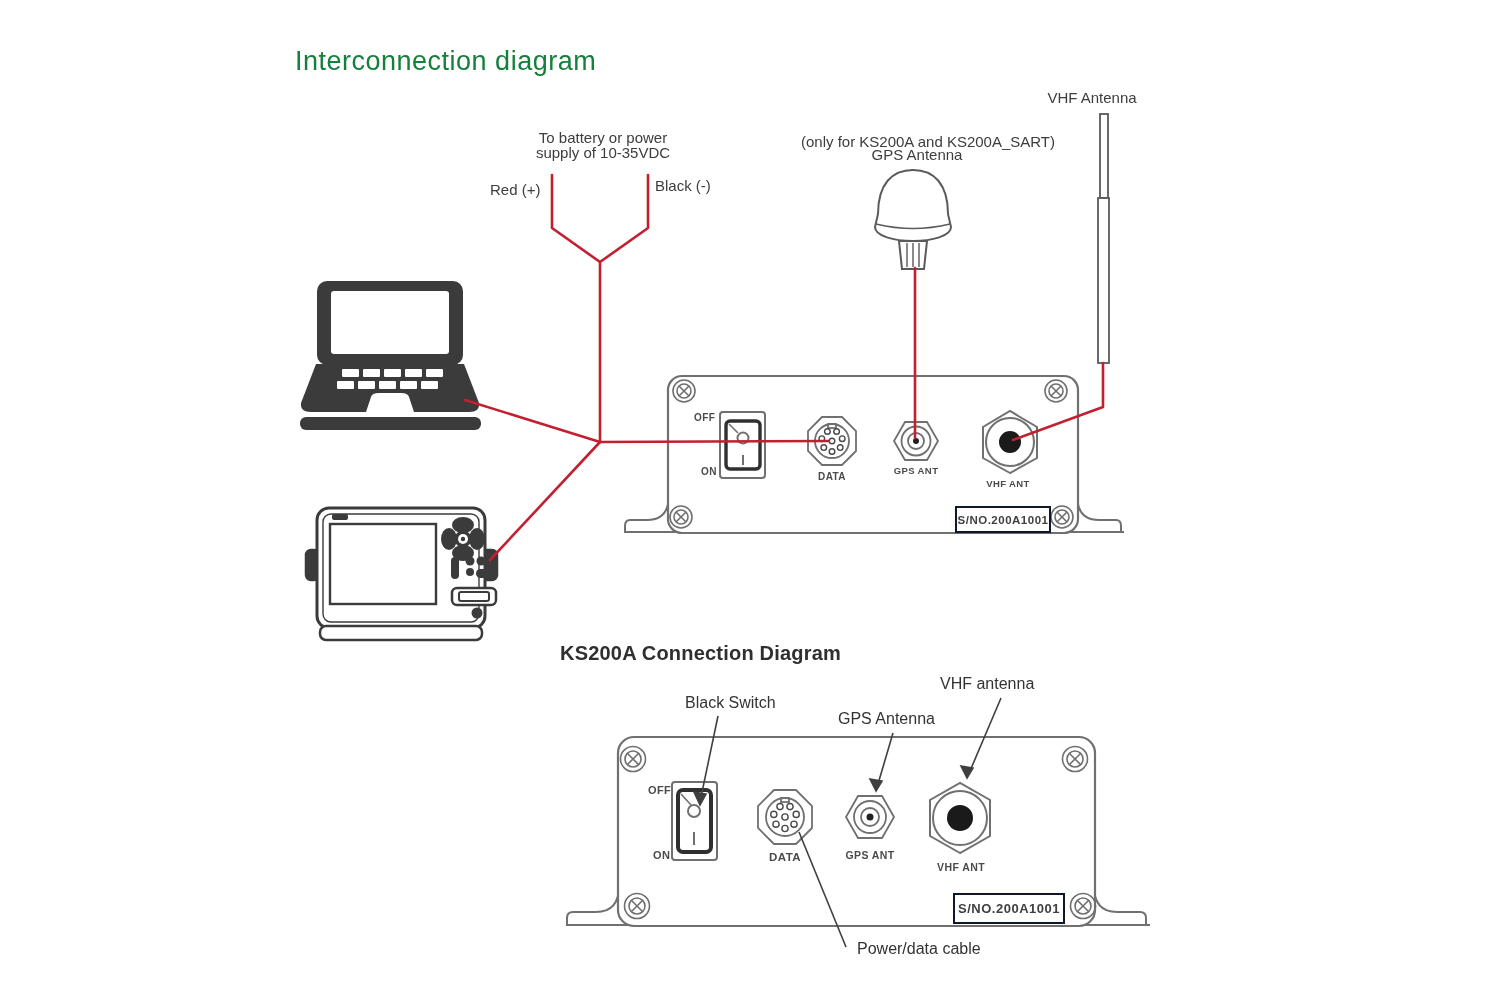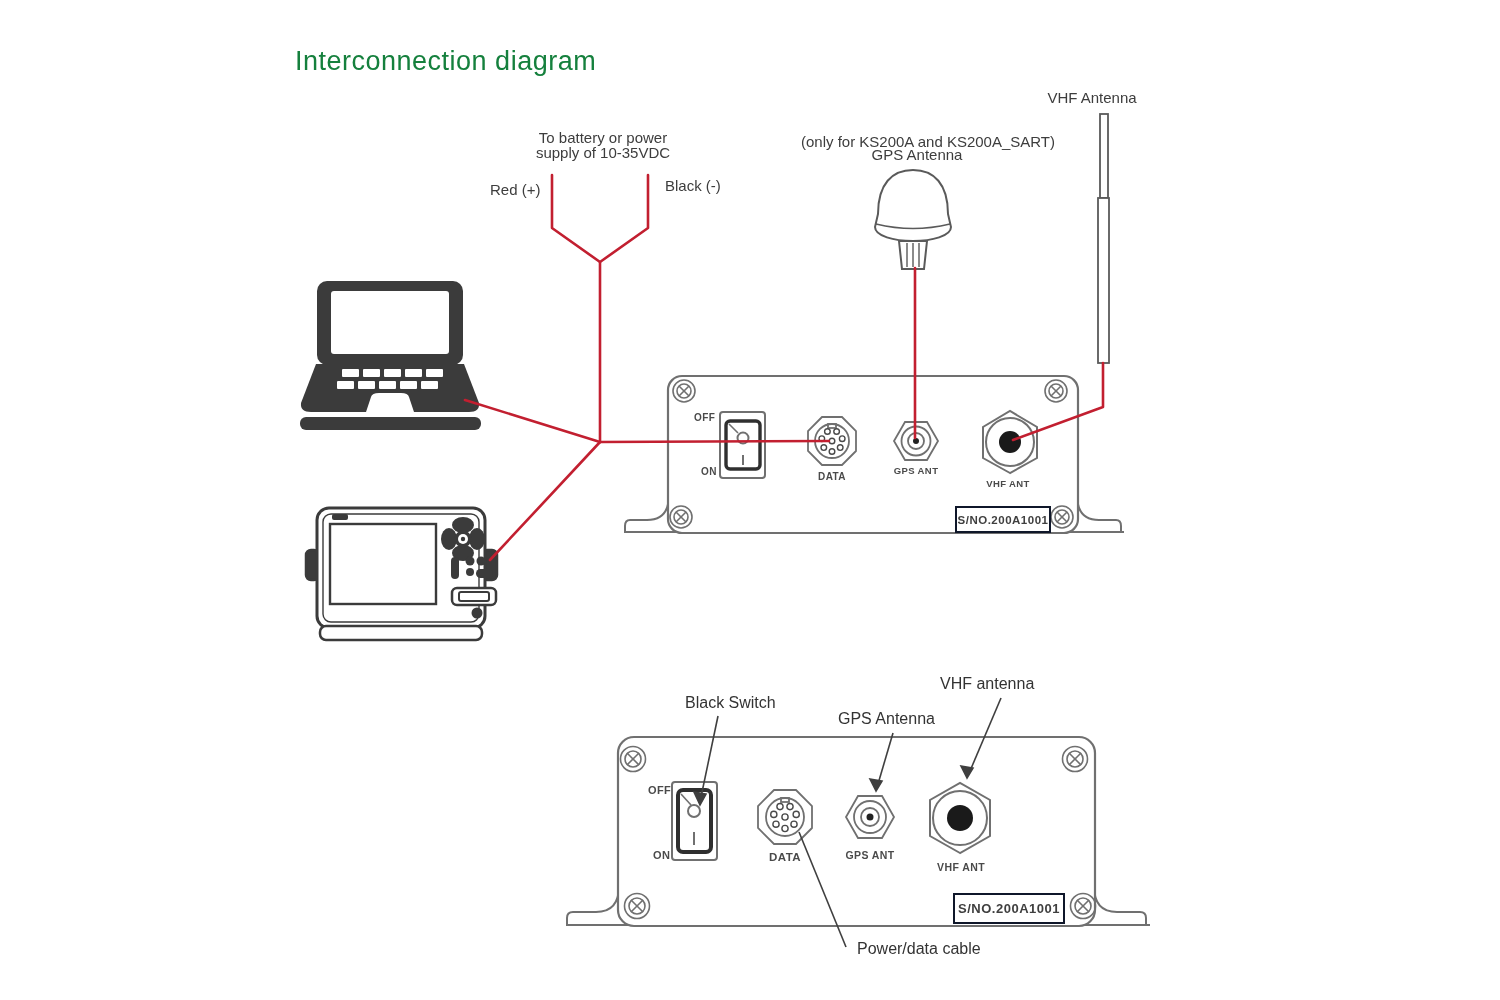--- a/index.html
+++ b/index.html
@@ -236,33 +236,34 @@
       <line x1="799" y1="832" x2="846" y2="947"></line>
     </g>
   </svg>
 
   <div class="lbl title" style="left:295px;top:46px;">Interconnection diagram</div>
 
   <div class="lbl note ctr" style="left:603px;top:129px;">To battery or power</div>
   <div class="lbl note ctr" style="left:603px;top:144px;">supply of 10-35VDC</div>
 
   <div class="lbl note" style="left:490px;top:181px;">Red (+)</div>
-  <div class="lbl note" style="left:655px;top:177px;margin-left:10px;">Black (-)</div>
+  <div class="lbl note" style="left:655px;top:177px;">Black (-)</div>
 
   <div class="lbl note ctr" style="left:915px;top:133px;margin-left:13px;">(only for KS200A and KS200A_SART)</div>
   <div class="lbl note ctr" style="left:917px;top:146px;">GPS Antenna</div>
   <div class="lbl note ctr" style="left:1092px;top:89px;">VHF Antenna</div>
 
   <div class="lbl panel-lbl" style="left:694px;top:412px;font-size:10px;">OFF</div>
   <div class="lbl panel-lbl" style="left:701px;top:466px;font-size:10px;">ON</div>
   <div class="lbl panel-lbl ctr" style="left:832px;top:471px;font-size:10px;">DATA</div>
   <div class="lbl panel-lbl ctr" style="left:916px;top:466px;font-size:9.5px;">GPS ANT</div>
   <div class="lbl panel-lbl ctr" style="left:1008px;top:479px;font-size:9.5px;">VHF ANT</div>
   <div class="serial" style="left:955px;top:506px;width:92px;height:23px;font-size:11.5px;">S/NO.200A1001</div>
 
+  <div class="lbl heading" style="left:560px;top:642px;">KS200A Connection Diagram</div>
   <div class="lbl callout" style="left:685px;top:694px;">Black Switch</div>
   <div class="lbl callout" style="left:838px;top:710px;">GPS Antenna</div>
   <div class="lbl callout" style="left:940px;top:675px;">VHF antenna</div>
   <div class="lbl callout" style="left:857px;top:940px;font-size:16px;">Power/data cable</div>
 
   <div class="lbl panel-lbl" style="left:648px;top:784px;font-size:11px;">OFF</div>
   <div class="lbl panel-lbl" style="left:653px;top:849px;font-size:11px;">ON</div>
   <div class="lbl panel-lbl ctr" style="left:785px;top:851px;font-size:11.5px;">DATA</div>
   <div class="lbl panel-lbl ctr" style="left:870px;top:849px;font-size:10.5px;">GPS ANT</div>
   <div class="lbl panel-lbl ctr" style="left:961px;top:861px;font-size:10.5px;">VHF ANT</div>

